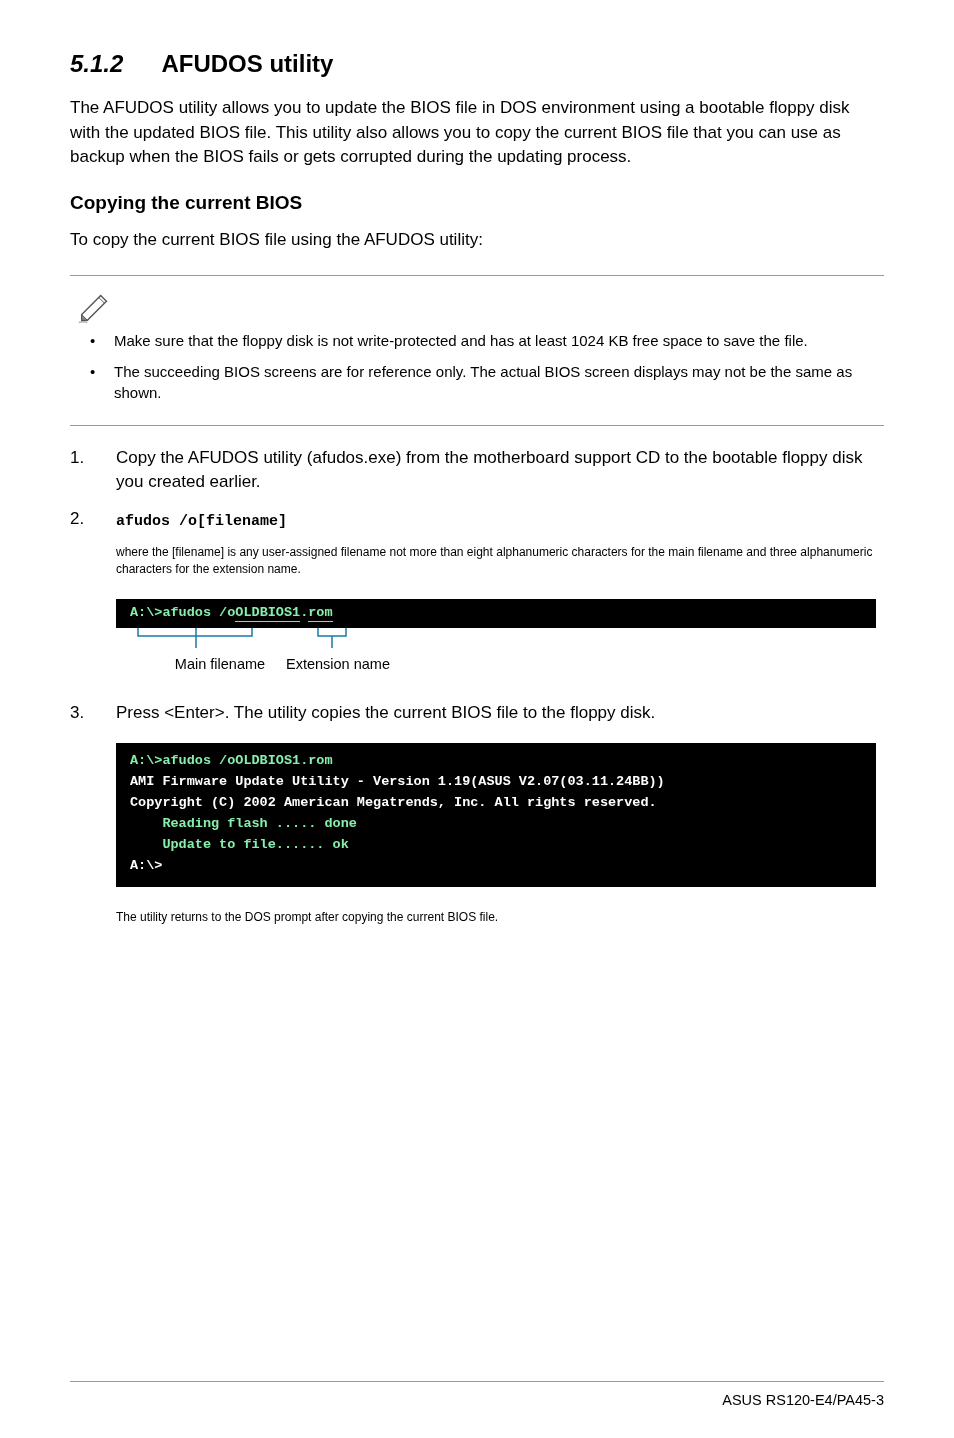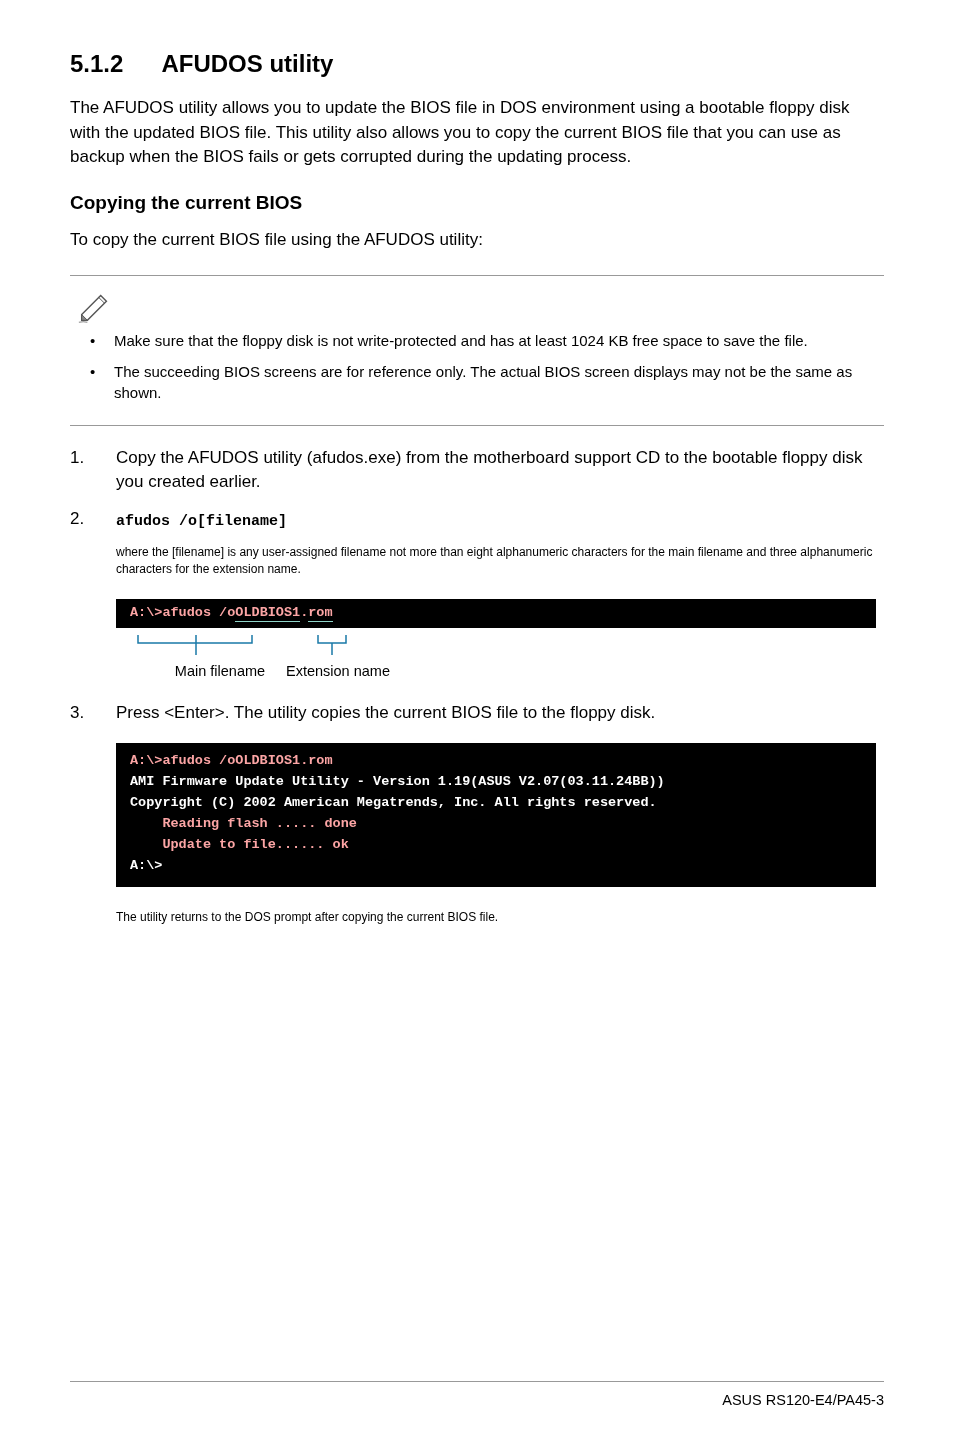--- a/index.html
+++ b/index.html
@@ -17,20 +17,21 @@
       position: relative;
     }
     .section-heading {
       font-size: 24px;
       font-weight: bold;
       margin-bottom: 18px;
     }
     .section-num {
       display: inline-block;
       margin-right: 38px;
+      font-style: italic;
     }
     .body-text {
       font-size: 17px;
       line-height: 1.45;
       margin-bottom: 22px;
     }
     .subheading {
       font-size: 19px;
       font-weight: bold;
       margin-bottom: 14px;
@@ -106,34 +107,34 @@
       color: #fff;
       font-family: "Courier New", monospace;
       font-size: 13.5px;
       font-weight: bold;
       padding: 8px 14px 10px 14px;
       margin-left: 46px;
       margin-right: 8px;
       line-height: 1.55;
     }
     .terminal .teal {
-      color: #fca5a5;
+      color: #86efac;
     }
     .terminal-small {
       padding: 4px 14px 4px 14px;
     }
     .bracket-labels {
       margin-left: 46px;
       position: relative;
       height: 55px;
       margin-bottom: 18px;
     }
     .bracket {
       position: absolute;
-      top: 7px;
+      top: 0;
     }
     .bracket-main {
       left: 20px;
       width: 168px;
     }
     .bracket-ext {
       left: 200px;
       width: 55px;
     }
     .bracket svg {

